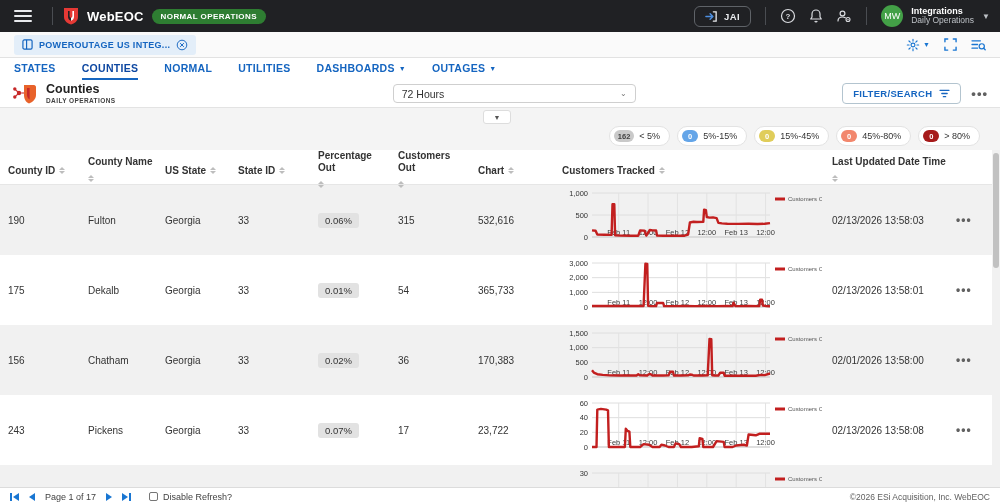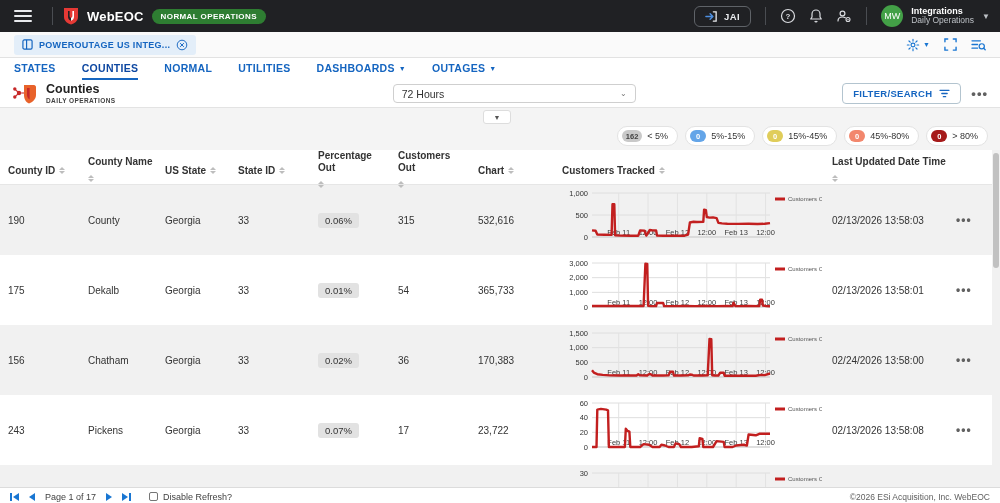--- a/index.html
+++ b/index.html
@@ -41,21 +41,21 @@
   .btitle .s{ font-size:6.5px; font-weight:bold; color:#424242; letter-spacing:.4px; }
   .ci-label{ margin-left:auto; font-size:10px; color:#9e9e9e; margin-right:8px;margin-top:44px; }
   .ci-select{ width:243px; height:19px; border:1px solid #cfcfcf; border-radius:4px; display:flex; align-items:center; padding:0 8px; font-size:10.5px; color:#333; background:#fff; }
   .ci-select .caret{ margin-left:auto; color:#757575; }
   .filter-btn{ margin-left:auto; display:flex; align-items:center; gap:7px; border:1px solid #b3c4cf; border-radius:4px; padding:4px 10px; color:#1565c0; font-size:9.5px; font-weight:bold; letter-spacing:.3px; }
   .more-dots{ margin-left:10px; color:#616161; font-size:13px; letter-spacing:1px; font-weight:bold; }
 
   
   .strip{ height:42px; background:#f4f4f4; position:relative; }
   .collapse-btn{ position:absolute; left:483px; top:2px; width:28px; height:14px; background:#fff; border:1px solid #ddd; border-radius:3px; display:flex; align-items:center; justify-content:center; font-size:7px; color:#555; }
-  .legend{ position:absolute; right:12px; top:18px; display:flex; gap:7px; }
+  .legend{ position:absolute; right:20px; top:18px; display:flex; gap:7px; }
   .pill{ display:flex; align-items:center; gap:5px; background:#fff; border:1px solid #e3e3e3; border-radius:11px; padding:3px 9px 3px 4px; }
   .pill .cnt{ min-width:16px; height:12px; border-radius:7px; font-size:7.5px; font-weight:bold; display:flex; align-items:center; justify-content:center; padding:0 4px; }
   .pill .lab{ font-size:9px; color:#333; }
 
   
   .table-wrap{ height:337px; background:#fff; position:relative; overflow:hidden; }
   .grid{ display:grid; grid-template-columns:80px 77px 73px 80px 80px 80px 84px 270px 128px 1fr; align-items:center; }
   .thead{ height:35px; border-bottom:1px solid #e6e6e6; background:#fff; }
   .thead .hc{ font-size:10px; font-weight:bold; color:#333; padding-left:8px; display:flex; align-items:center; gap:4px; flex-wrap:wrap; line-height:1.2; cursor:pointer; }
   .sort{ display:inline-flex; flex-direction:column; gap:1px; }
@@ -320,21 +320,21 @@
         <span class="sort">
           <i class="up"></i>
           <i class="dn"></i>
         </span>
       </div>
       <div></div>
     </div>
   <div id="tbody">
       <div class="grid trow">
         <div class="c">190</div>
-        <div class="c">County</div>
+        <div class="c">Fulton</div>
         <div class="c">Georgia</div>
         <div class="c">33</div>
         <div class="c"><span class="pct-badge">0.06%</span></div>
         <div class="c">315</div>
         <div class="c">532,616</div>
         <div class="c"><svg width="260" height="64">
             <line x1="30" y1="50" x2="208" y2="50" stroke="#dedede" stroke-width="1"></line>
             <text x="26" y="52.5" font-size="7.5" text-anchor="end" fill="#333">0</text>
             <line x1="30" y1="28" x2="208" y2="28" stroke="#dedede" stroke-width="1"></line>
             <text x="26" y="30.5" font-size="7.5" text-anchor="end" fill="#333">500</text>
@@ -424,21 +424,21 @@
             <text x="56.7" y="48" font-size="7.5" text-anchor="middle" fill="#3a3a3a">Feb 11</text>
             <text x="86.07" y="48" font-size="7.5" text-anchor="middle" fill="#3a3a3a">12:00</text>
             <text x="115.44" y="48" font-size="7.5" text-anchor="middle" fill="#3a3a3a">Feb 12</text>
             <text x="144.81" y="48" font-size="7.5" text-anchor="middle" fill="#3a3a3a">12:00</text>
             <text x="174.18" y="48" font-size="7.5" text-anchor="middle" fill="#3a3a3a">Feb 13</text>
             <text x="203.54999999999998" y="48" font-size="7.5" text-anchor="middle" fill="#3a3a3a">12:00</text>
             <polyline points="30.0,43.3 31.8,45.6 35.3,47.2 40.7,47.9 47.8,48.4 56.7,48.5 65.6,48.5 74.5,48.5 76.3,47.2 78.1,48.4 85.2,48.5 87.0,47.1 88.7,47.2 90.5,48.5 101.2,48.5 106.5,48.4 108.3,44.6 111.0,44.7 111.9,48.5 119.0,48.5 126.1,48.4 127.9,47.5 129.7,47.7 131.5,48.5 140.4,48.5 145.7,48.4 147.5,11.9 149.3,12.2 150.2,48.2 152.8,48.5 156.4,48.5 158.2,45.6 161.7,45.7 162.6,48.7 172.4,48.8 183.1,48.8 193.8,48.7 199.1,47.9 202.7,48.1 208.0,46.5" fill="none" stroke="#c21f1f" stroke-width="2.4" stroke-linejoin="round"></polyline>
             <line x1="213" y1="12" x2="223" y2="12" stroke="#c21f1f" stroke-width="3"></line>
             <text x="226" y="14" font-size="6" text-anchor="start" fill="#555">Customers Out</text>
           </svg></div>
-        <div class="c">02/24/2026 13:58:00</div>
+        <div class="c">02/01/2026 13:58:00</div>
         <div class="row-dots">•••</div>
       </div>
       <div class="grid trow">
         <div class="c">243</div>
         <div class="c">Pickens</div>
         <div class="c">Georgia</div>
         <div class="c">33</div>
         <div class="c"><span class="pct-badge">0.07%</span></div>
         <div class="c">17</div>
         <div class="c">23,722</div>

